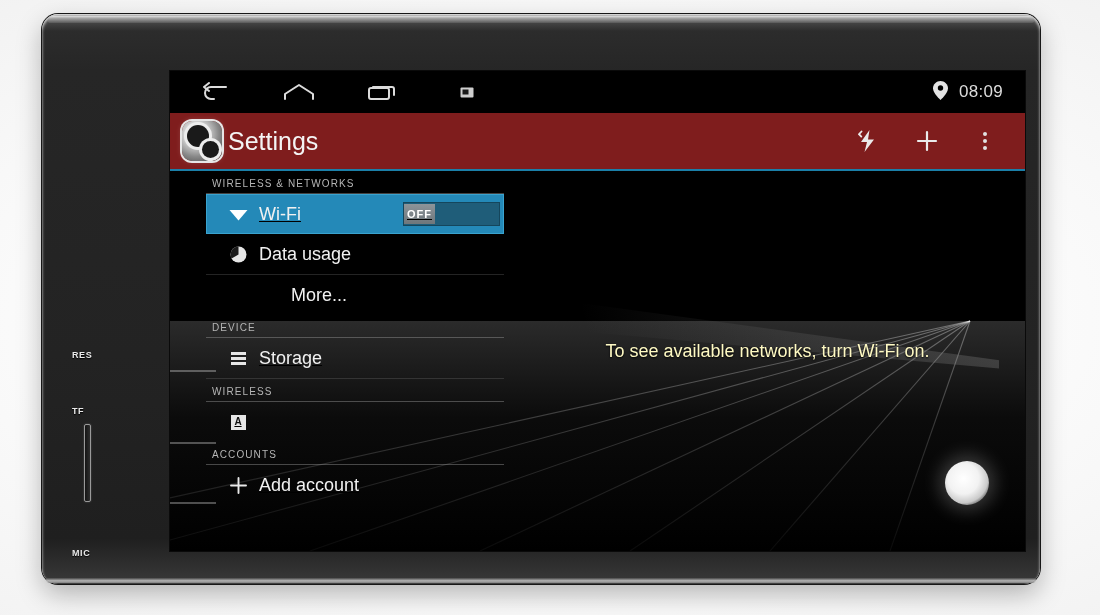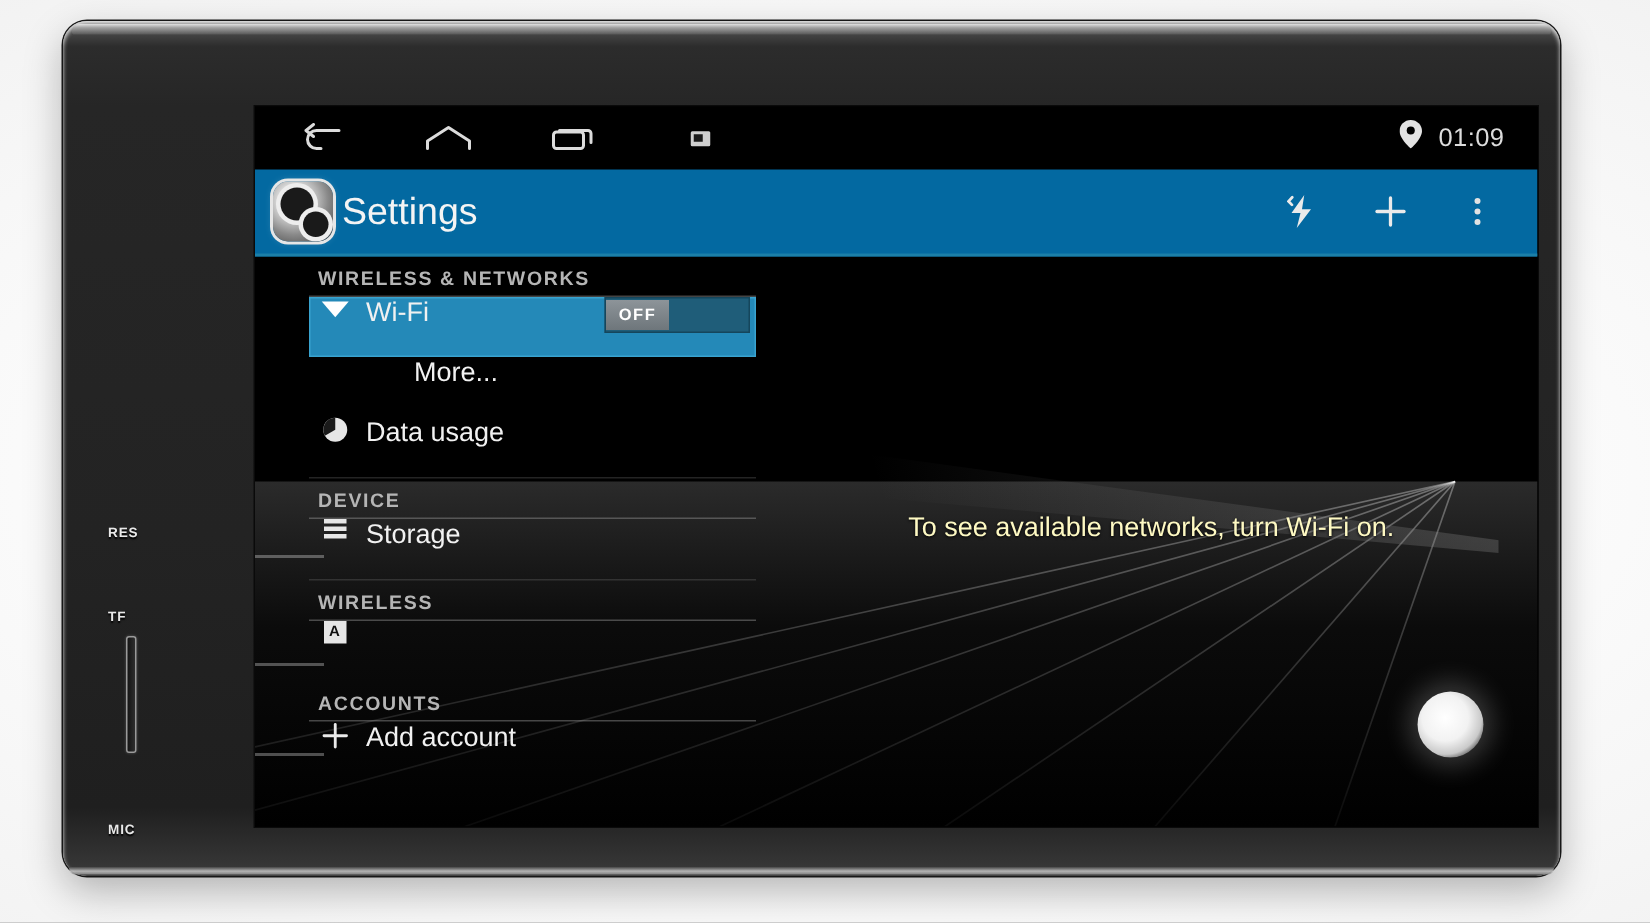--- a/index.html
+++ b/index.html
@@ -160,21 +160,21 @@
     font-family: "Liberation Sans", sans-serif;
     letter-spacing: .3px;
   }
 
   
   #actionbar {
     position: absolute;
     left: 0; top: 42px;
     width: 100%;
     height: 56px;
-    background: #0369a1;
+    background: #7f1d1d;
     display: flex;
     align-items: center;
     border-bottom: 2px solid #1b7fa8;
   }
   #app-icon {
     width: 40px; height: 40px;
     margin-left: 12px;
     border-radius: 10px;
     background: radial-gradient(circle at 35% 32%, #f2f2f2 0%, #d6d6d6 30%, #8a8a8a 60%, #3b3b3b 100%);
     box-shadow: 0 0 0 2px #e6e6e6, 0 0 6px rgba(255,255,255,.25);
@@ -220,35 +220,36 @@
     position: absolute;
     left: 0;
     top: 100px;
     width: 340px;
     bottom: 0;
     padding-left: 36px;
     box-sizing: border-box;
   }
   .section-head {
     color: #b5b5b5;
-    font-size: 13px;
-    font-weight: bold;
+    font-size: 10px;
+    font-weight: normal;
     letter-spacing: 1.1px;
     padding: 7px 0 4px 6px;
     border-bottom: 1px solid rgba(150,150,150,.45);
     margin-right: 6px;
   }
   .row {
     display: flex;
-    align-items: flex-start;
+    align-items: center;
     height: 40px;
-    padding-left: 6px;
+    padding-left: 21px;
     margin-right: 6px;
     border-bottom: 1px solid rgba(120,120,120,.30);
     cursor: pointer;
+    text-decoration: underline;
   }
   .row.no-border { border-bottom: none; }
   .row.selected {
     background: #2489b8;
     border-bottom: none;
     box-shadow: 0 0 0 1px #39a3cf inset;
     margin-right: 6px;
   }
   .row .r-icon {
     width: 22px;
@@ -273,21 +274,21 @@
     width: 95px;
     height: 22px;
     background: #1f5d79;
     border: 1px solid #15465c;
     display: flex;
     align-items: center;
     flex: none;
     cursor: pointer;
   }
   .toggle .thumb {
-    width: 42px;
+    width: 31px;
     height: 20px;
     background: linear-gradient(180deg, #8d9499 0%, #6e767b 100%);
     display: flex;
     align-items: center;
     justify-content: center;
     color: #ffffff;
     font-size: 11px;
     font-weight: bold;
     letter-spacing: 1px;
   }
@@ -393,21 +394,21 @@
             </svg>
           </div>
         </div>
         <div id="statusright">
           <span>
             <svg width="15" height="19" viewBox="0 0 15 19">
               <path d="M7.5 0 C3.4 0 0 3.3 0 7.3 C0 12.6 7.5 19 7.5 19 C7.5 19 15 12.6 15 7.3 C15 3.3 11.6 0 7.5 0 Z" fill="#e3e3e3"></path>
               <circle cx="7.5" cy="7" r="2.7" fill="#000"></circle>
             </svg>
           </span>
-          <span id="clock">01:09</span>
+          <span id="clock">08:09</span>
         </div>
       </div>
 
       <div id="actionbar">
         <div id="app-icon">
           <span class="gear-a"></span>
           <span class="gear-b"></span>
         </div>
         <div id="app-title">Settings</div>
 
@@ -443,33 +444,33 @@
             <svg width="19" height="14" viewBox="0 0 19 14">
               <path d="M0.5 3 L18.5 3 L9.5 13.5 Z" fill="#ffffff"></path>
             </svg>
           </span>
           <span class="r-label">Wi-Fi</span>
           <span class="toggle">
             <span class="thumb">OFF</span>
           </span>
         </div>
 
-        <div class="row indent no-border">
-          <span class="r-icon"></span>
-          <span class="r-label">More...</span>
-        </div>
-
         <div class="row">
           <span class="r-icon">
             <svg width="17" height="17" viewBox="0 0 17 17">
               <circle cx="8.5" cy="8.5" r="8" fill="#e6e6e6"></circle>
               <path d="M8.5 8.5 L8.5 0.5 A8 8 0 0 0 1.6 12.5 Z" fill="#1a1a1a"></path>
             </svg>
           </span>
           <span class="r-label">Data usage</span>
+        </div>
+
+        <div class="row indent no-border">
+          <span class="r-icon"></span>
+          <span class="r-label">More...</span>
         </div>
 
         <div class="section-head">DEVICE</div>
 
         <div class="row">
           <span class="r-icon">
             <span class="bars-icon">
                 <i></i>
                 <i></i>
                 <i></i>

